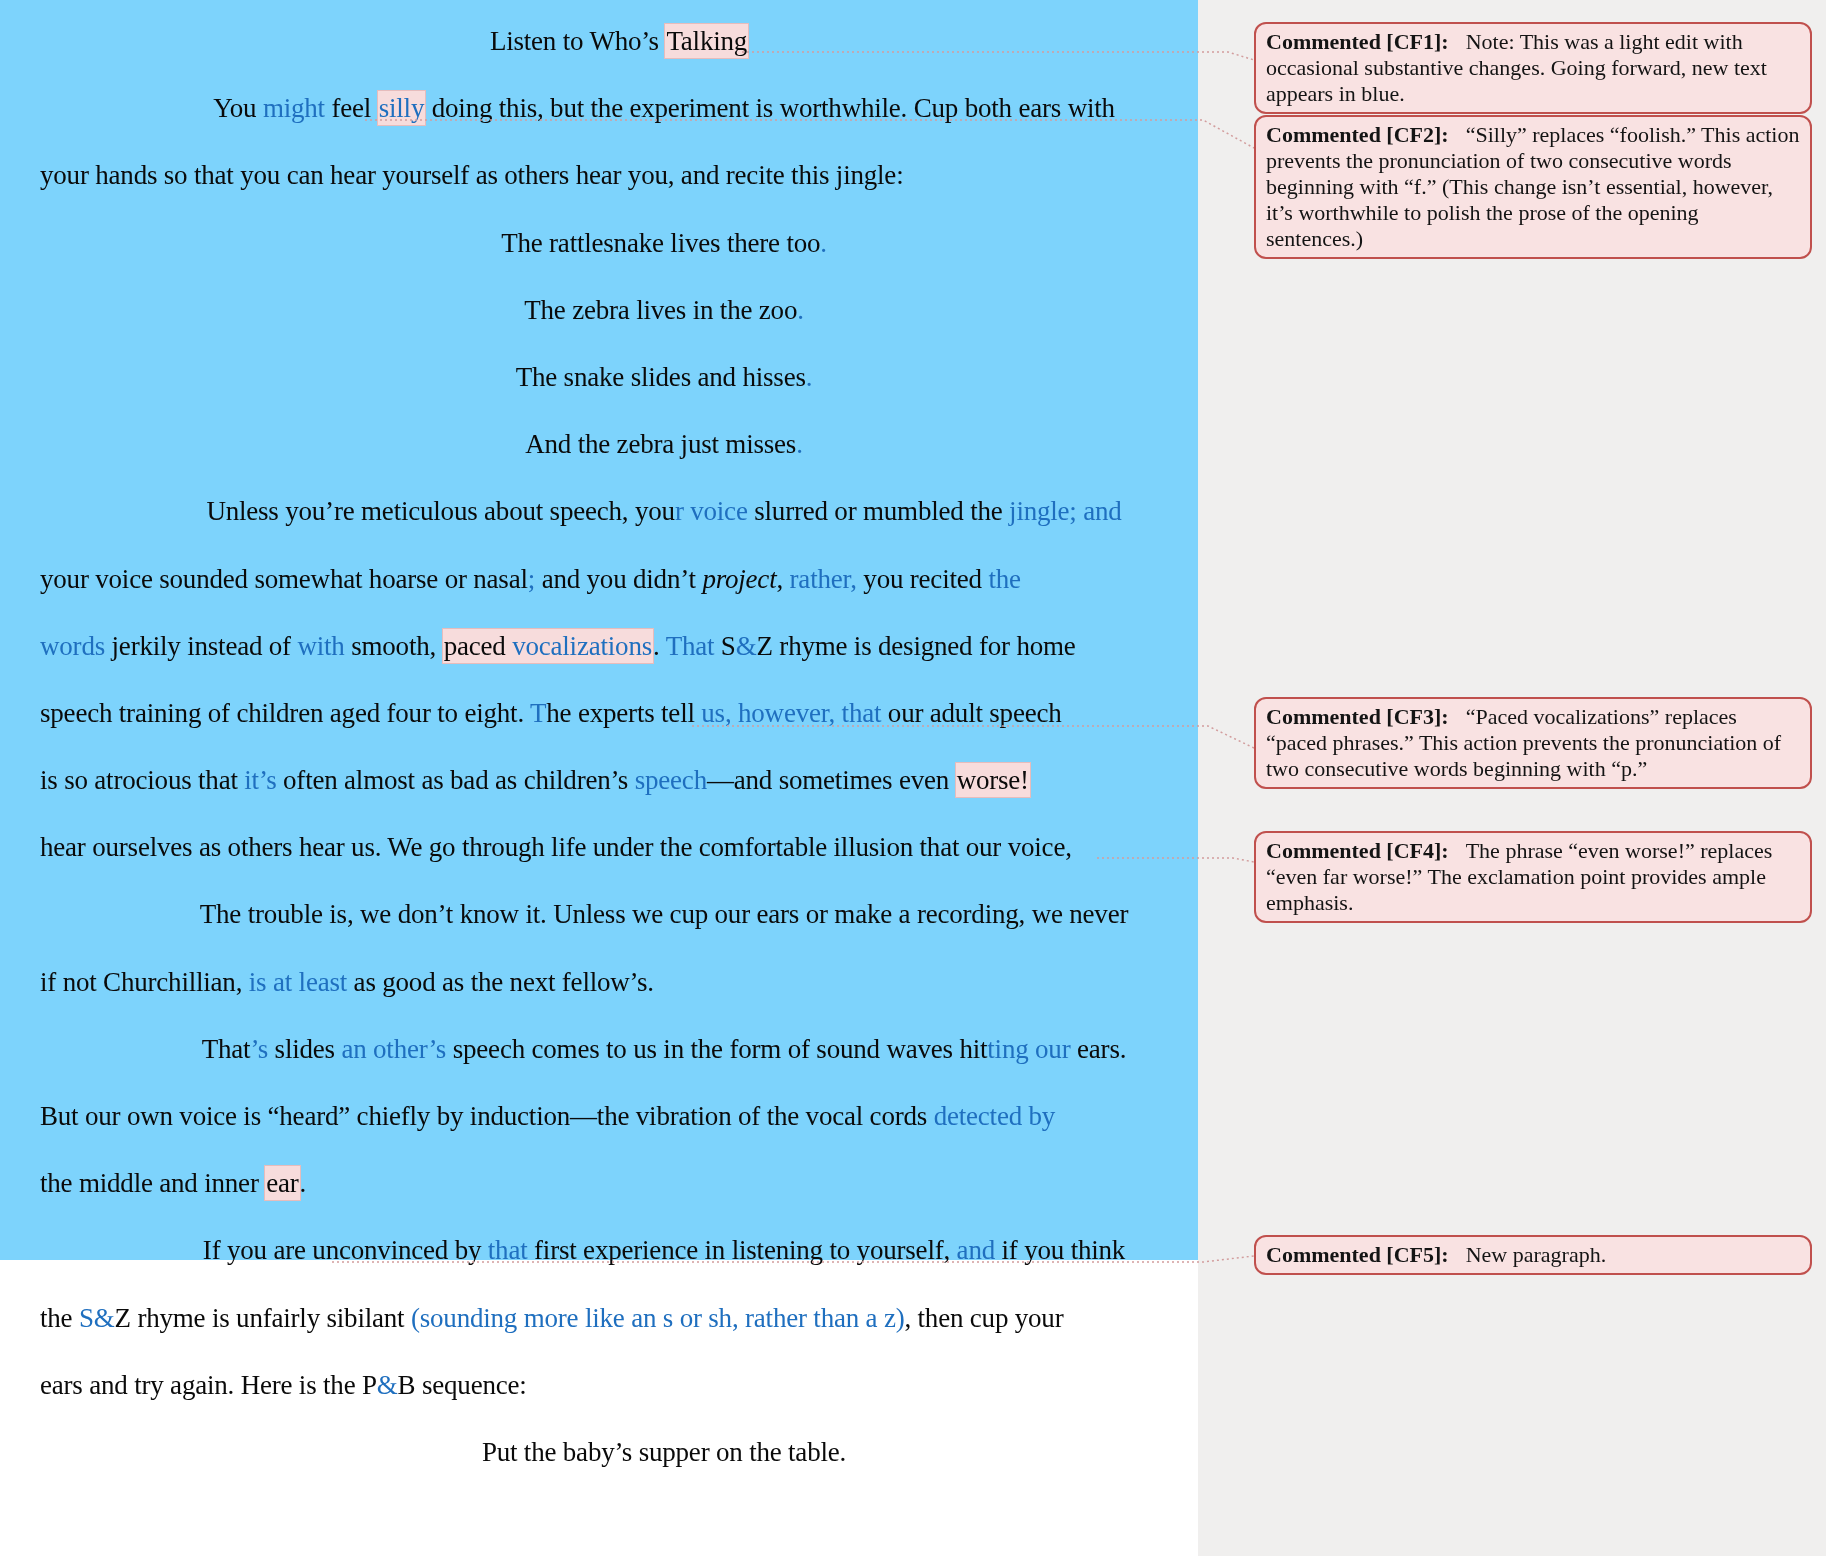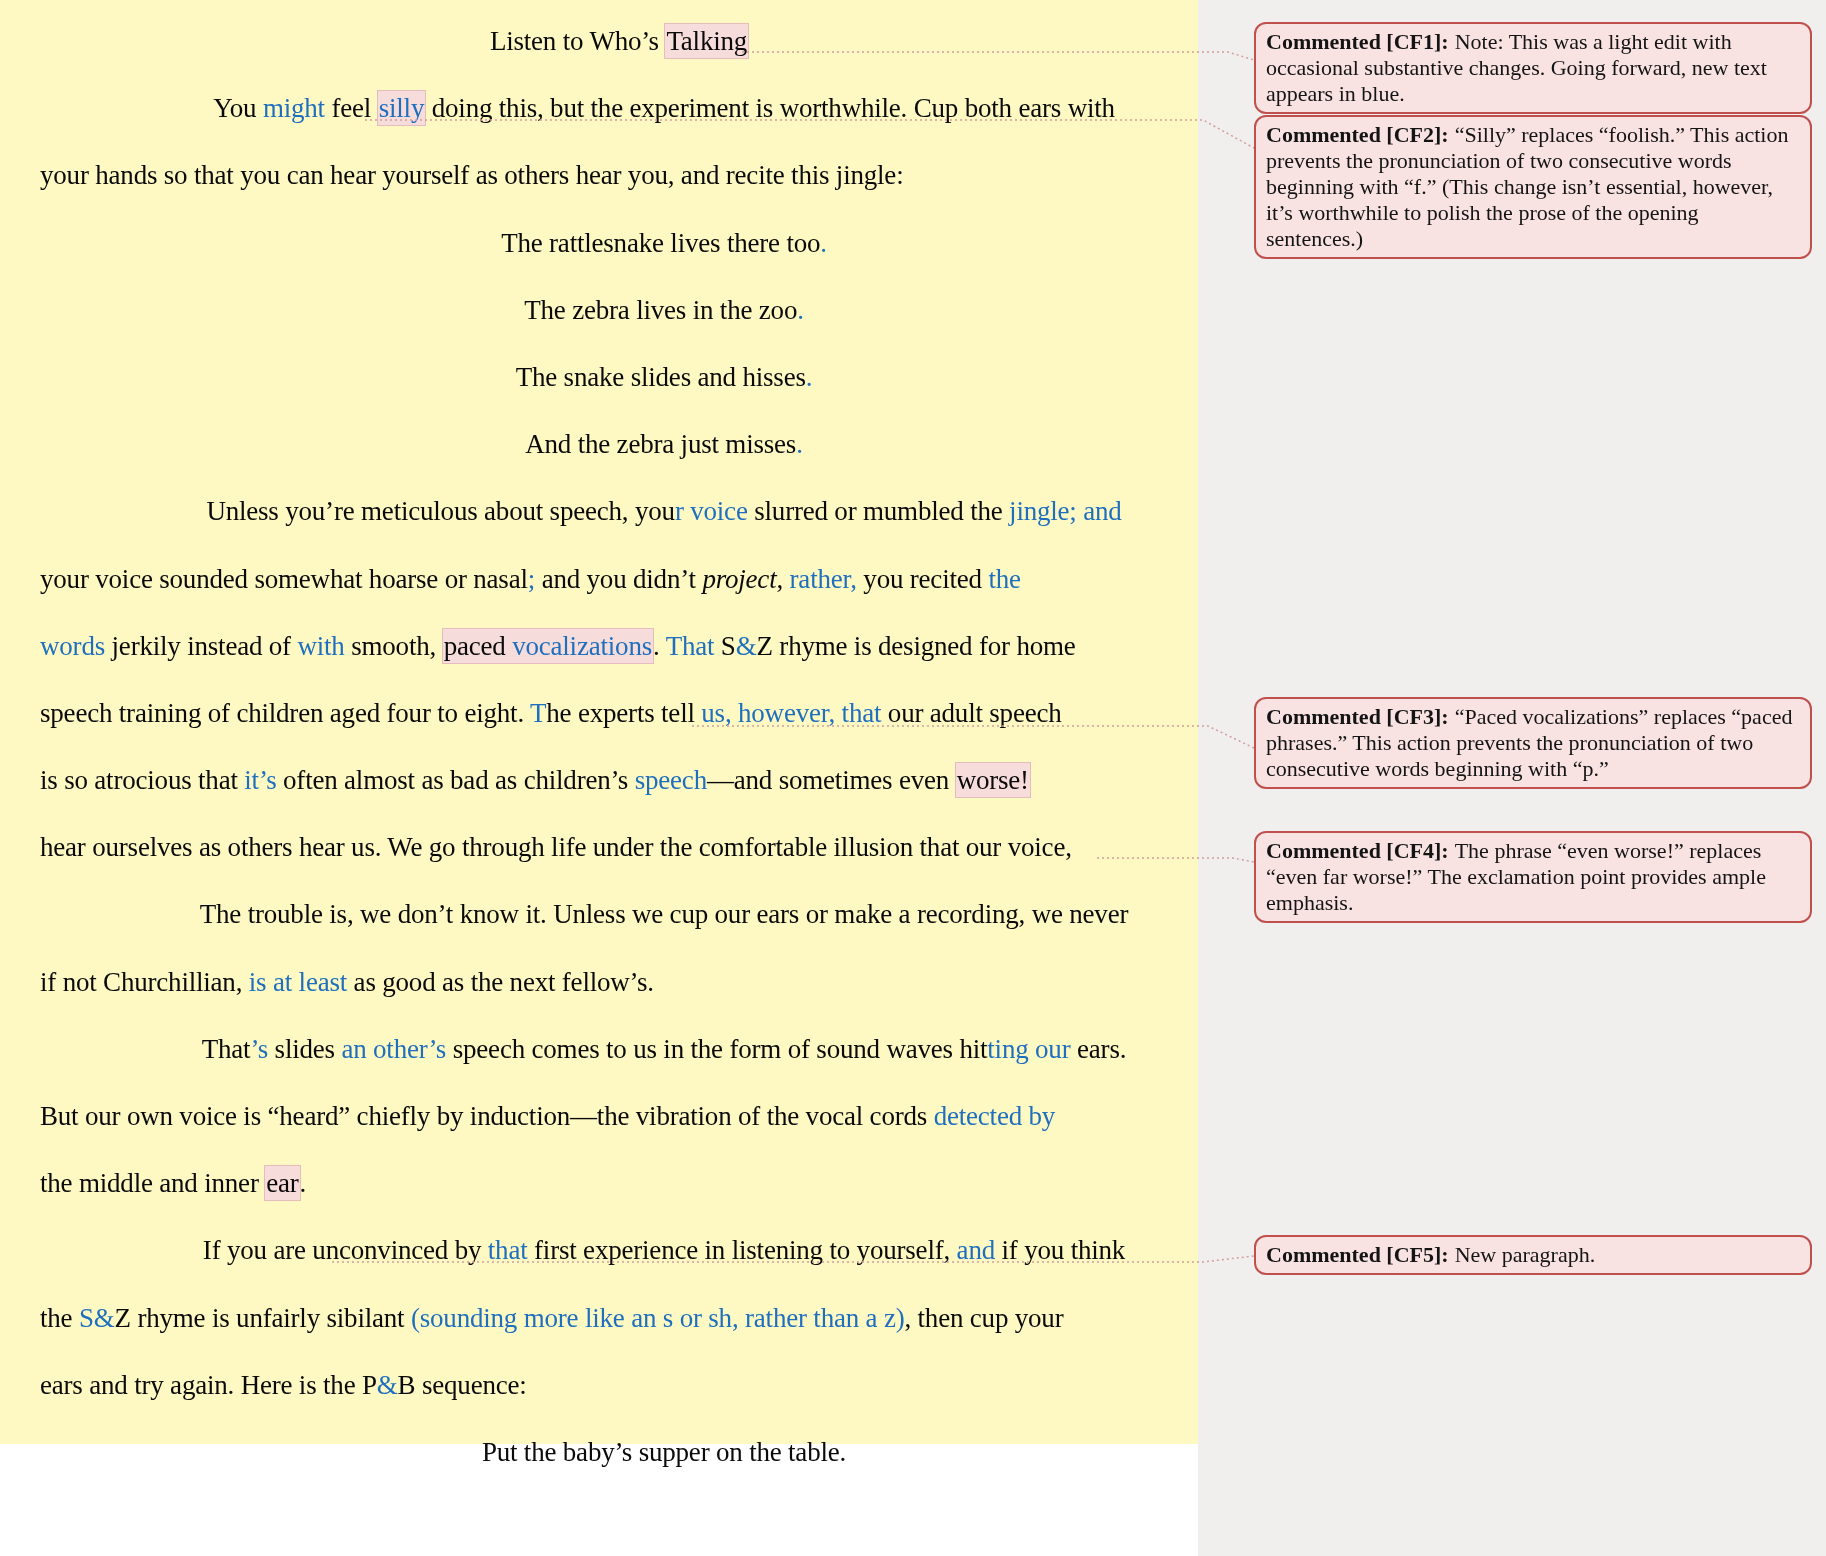--- a/index.html
+++ b/index.html
@@ -2,37 +2,37 @@
 <html><head>
 <meta charset="utf-8">
 <style>
   * { box-sizing: border-box; }
   html, body { margin: 0; padding: 0; }
   body {
     width: 1826px; height: 1556px; position: relative; overflow: hidden;
     background: #ffffff;
     font-family: "Liberation Serif", serif;
   }
-  .doc-page { position: absolute; left: 0; top: 0; width: 1198px; height: 1444px; background: #fef9c3; z-index: 1; padding-left: 28px; }
+  .doc-page { position: absolute; left: 0; top: 0; width: 1198px; height: 1260px; background: #7dd3fc; z-index: 1; padding-left: 28px; }
   .doc-text { position: absolute; left: 40px; top: 8px; width: 1158px; }
   .line { height: 67.2px; line-height: 67.2px; font-size: 27px; letter-spacing: -0.2px; white-space: nowrap; color: #0a0a0a; }
   .line.indent { padding-left: 90px; text-align: center; }
   .line.center { text-align: center; padding-left: 0; }
   .blue { color: #1f6fbf; }
   .italic { font-style: italic; }
   .hl { background: #f7dcdc; box-shadow: 0 0 0 1px #e6bcbc; padding: 2px 1px; }
   .comments-panel { position: absolute; left: 1198px; top: 0; width: 628px; height: 1556px; background: #f0efee; z-index: 2; }
   svg.connectors { position: absolute; left: 0; top: 0; z-index: 3; pointer-events: none; }
   svg.connectors polyline { fill: none; stroke: #d29d9d; stroke-width: 1.5; stroke-dasharray: 2 3; }
   .comment-box {
     position: absolute; left: 1254px; width: 558px; z-index: 4;
     background: #f9e2e2; border: 2px solid #c0504d; border-radius: 12px;
     padding: 5px 10px; font-size: 22px; line-height: 26px; color: #141414;
   }
-  .clabel { font-weight: bold; margin-right: 6px; }
+  .clabel { font-weight: bold; margin-right: 17px; }
 </style>
 </head>
 <body>
 
 <div class="doc-page">
   <div class="doc-text">
       <div class="line center"><span class="">Listen to Who’s </span><span class="hl"><span class="">Talking</span></span></div>
       <div class="line indent"><span class="">You </span><span class="blue">might</span><span class=""> feel </span><span class="hl"><span class="blue">silly</span></span><span class=""> doing this, but the experiment is worthwhile. Cup both ears with</span></div>
       <div class="line"><span class="">your hands so that you can hear yourself as others hear you, and recite this jingle:</span></div>
       <div class="line indent"><span class="">The rattlesnake lives there too</span><span class="blue">.</span></div>

